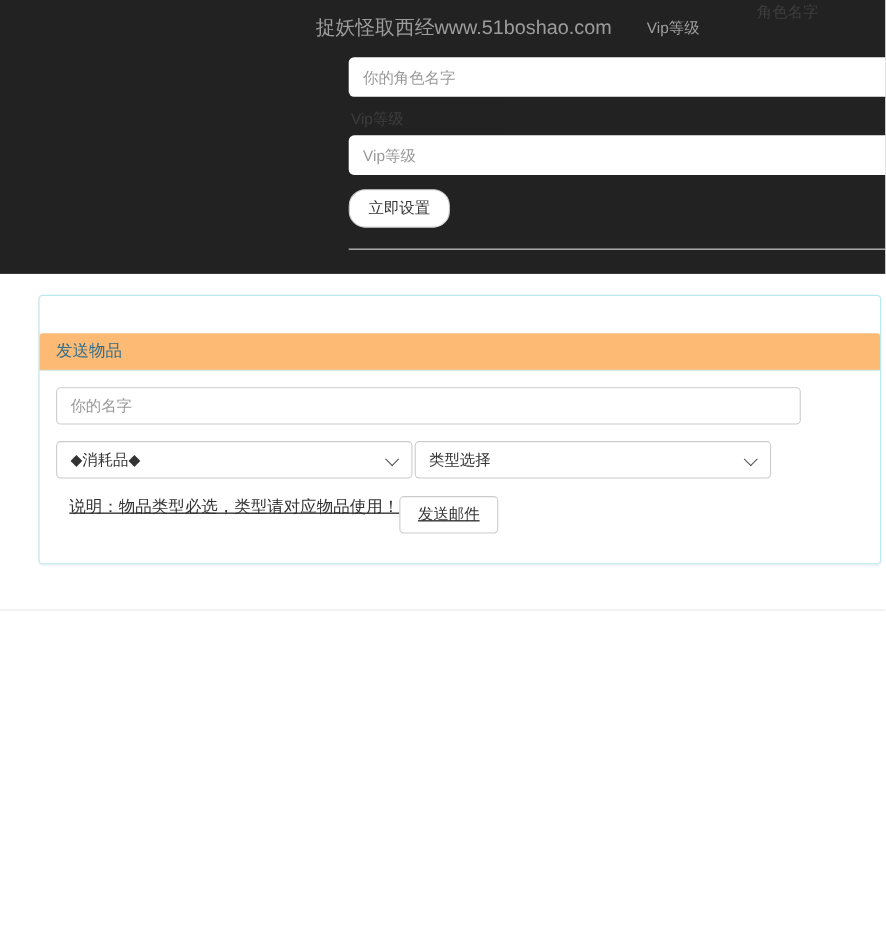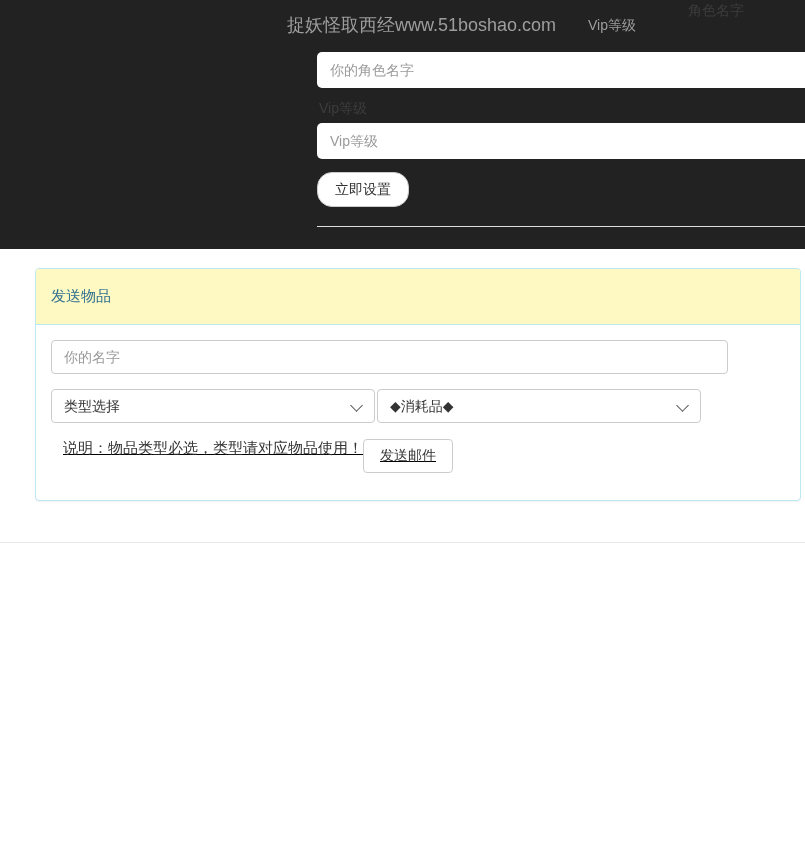--- a/index.html
+++ b/index.html
@@ -52,24 +52,25 @@
   }
   
   .panel {
     margin: 19px 0 0 35px;
     width: 766px; box-sizing: border-box;
     background: #ffffff;
     border: 1px solid #bce8f1; border-radius: 4px;
     box-shadow: 0 1px 1px rgba(0,0,0,0.05);
   }
   .panel-heading {
-    background: #fef9c3; color: #31708f;
-    padding: 18px 15px; font-size: 15px;
+    background: #fdba74; color: #31708f;
+    padding: 7px 15px; font-size: 15px;
     border-bottom: 1px solid #bce8f1;
     border-radius: 3px 3px 0 0;
+    margin-top: 34px;
   }
   .panel-body { padding: 15px 15px 27px 15px; }
   .time-row { font-size: 14px; color: #333; margin: 2px 0 17px 1px; }
   .time-value { color: #dd3333; }
   .form-input {
     display: block;
     width: 677px; height: 34px; box-sizing: border-box;
     border: 1px solid #ccc; border-radius: 4px;
     padding: 0 12px; font-size: 14px; color: #ef4444;
     margin-bottom: 15px; outline: none; background: #fff;
@@ -119,27 +120,27 @@
   <div class="header-hr"></div>
 </div>
 
 <div class="panel">
   <div class="panel-heading">发送物品</div>
   <div class="panel-body">
     <input class="form-input" type="text" placeholder="你的名字" style="">
     <div class="select-row">
       <div class="select-wrap">
         <select>
-          <option>类型选择</option>
+          <option>◆消耗品◆</option>
         </select>
         <span class="chevron"></span>
       </div>
       <div class="select-wrap">
         <select>
-          <option>◆消耗品◆</option>
+          <option>类型选择</option>
         </select>
         <span class="chevron"></span>
       </div>
     </div>
     <div class="note-row">
       <span class="note-text">说明：物品类型必选，类型请对应物品使用！</span>
       <button class="btn-send">发送邮件</button>
     </div>
   </div>
 </div>

